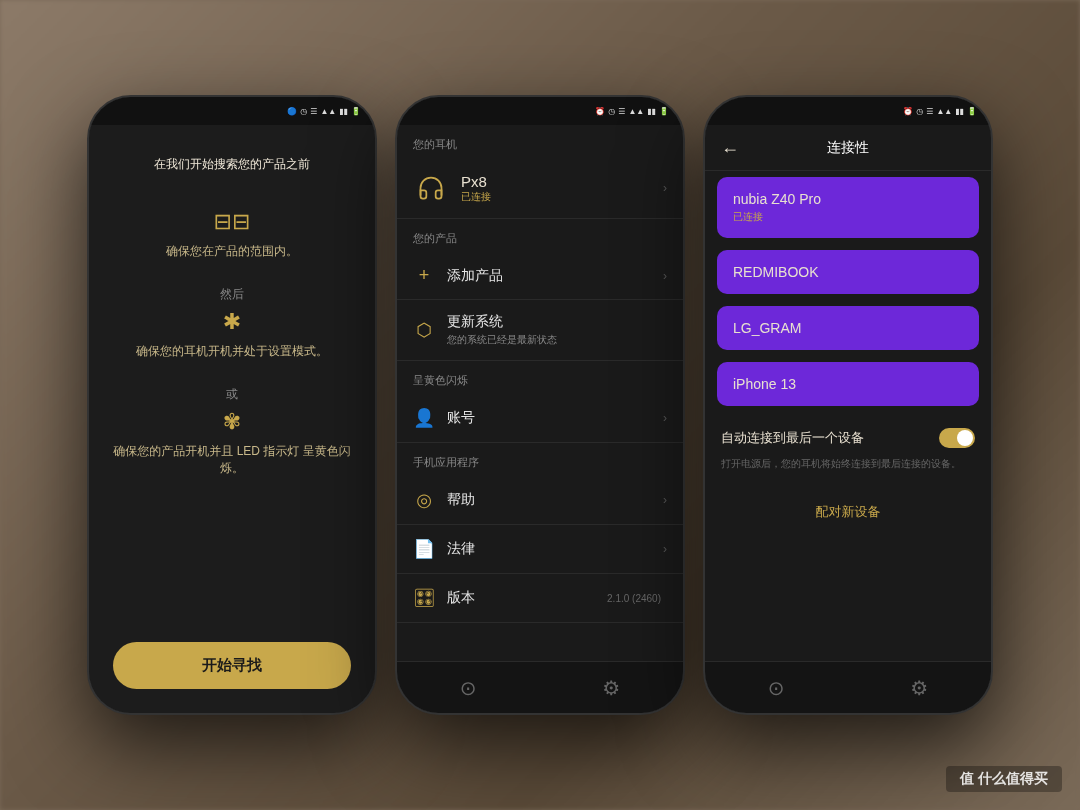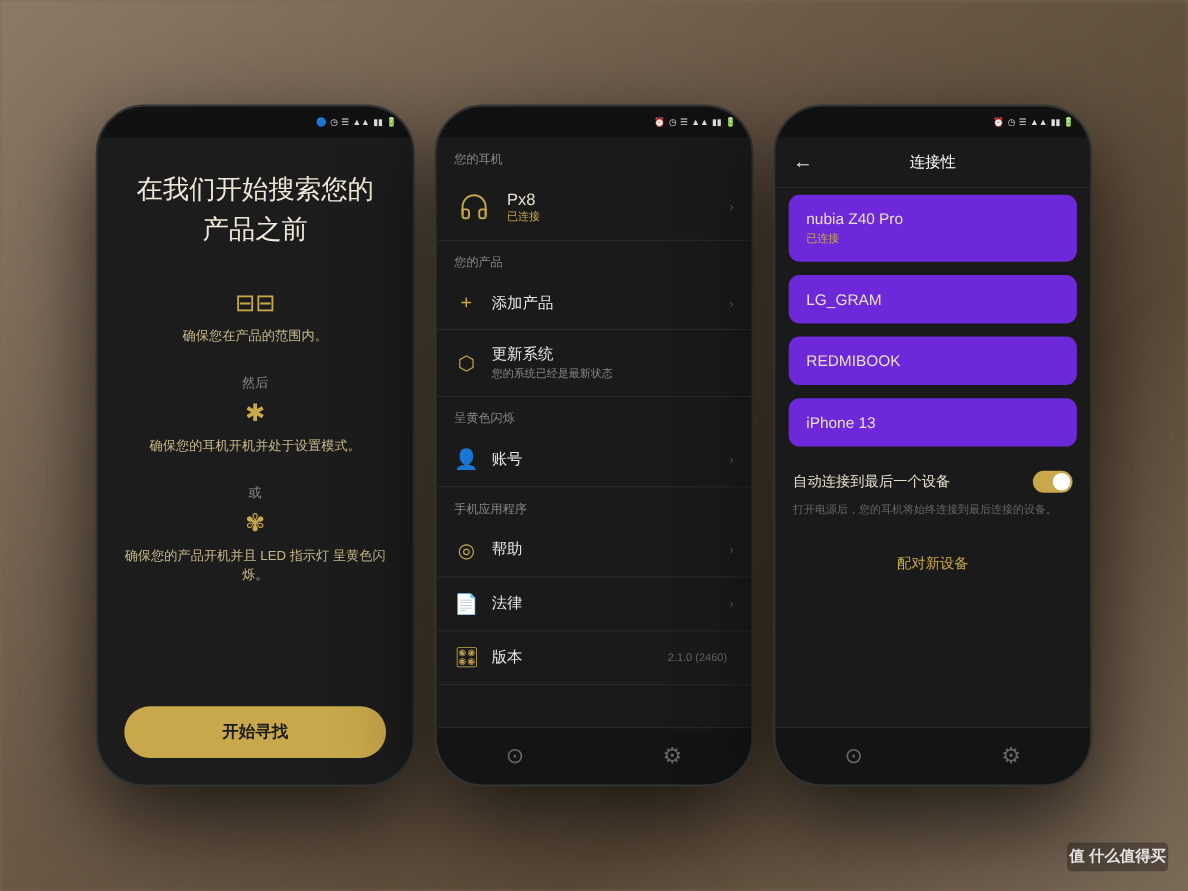--- a/index.html
+++ b/index.html
@@ -25,21 +25,21 @@
 
     
     .watermark {
       position: absolute;
       bottom: 18px;
       right: 18px;
       color: rgba(255,255,255,0.85);
       font-size: 14px;
       font-weight: bold;
       background: rgba(0,0,0,0.3);
-      padding: 4px 2px;
+      padding: 4px 14px;
       border-radius: 4px;
       z-index: 100;
     }
 
     .phones-container {
       display: flex;
       gap: 18px;
       align-items: center;
       z-index: 10;
       position: relative;
@@ -89,21 +89,21 @@
     .phone1-content {
       flex: 1;
       background: #1c1c1c;
       display: flex;
       flex-direction: column;
       align-items: center;
       padding: 30px 24px 24px;
     }
     .phone1-title {
       color: #f0e8d8;
-      font-size: 24px;
+      font-size: 12px;
       font-weight: 500;
       text-align: center;
       line-height: 1.5;
       margin-bottom: 36px;
     }
     .phone1-step {
       width: 100%;
       display: flex;
       flex-direction: column;
       align-items: center;
@@ -474,25 +474,25 @@
           <span class="back-arrow">←</span>
           <div class="phone3-title">连接性</div>
         </div>
 
         <div class="device-item">
           <div class="device-name">nubia Z40 Pro</div>
           <div class="device-connected">已连接</div>
         </div>
 
         <div class="device-item">
+          <div class="device-name">REDMIBOOK</div>
+        </div>
+
+        <div class="device-item">
           <div class="device-name">LG_GRAM</div>
-        </div>
-
-        <div class="device-item">
-          <div class="device-name">REDMIBOOK</div>
         </div>
 
         <div class="device-item">
           <div class="device-name">iPhone 13</div>
         </div>
 
         <div class="auto-connect-row">
           <div class="auto-connect-label">自动连接到最后一个设备</div>
           <div class="toggle"></div>
         </div>

